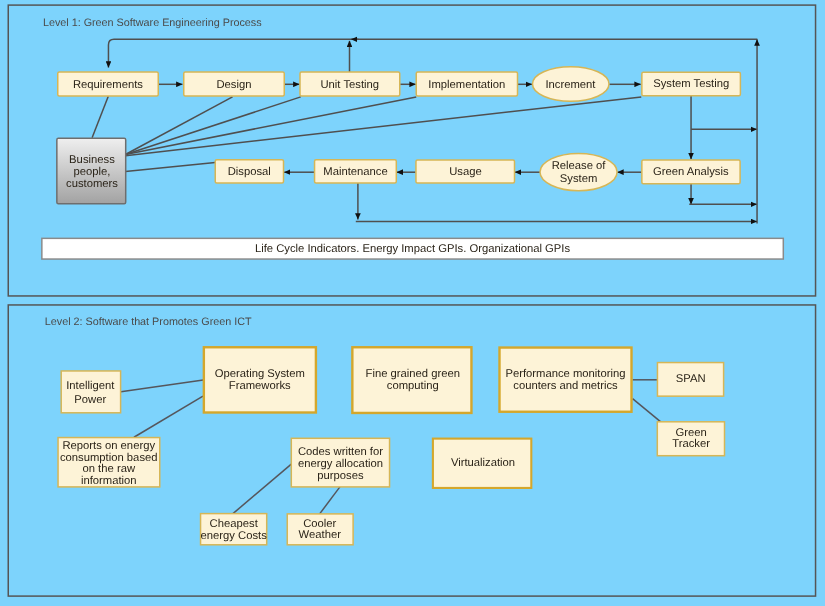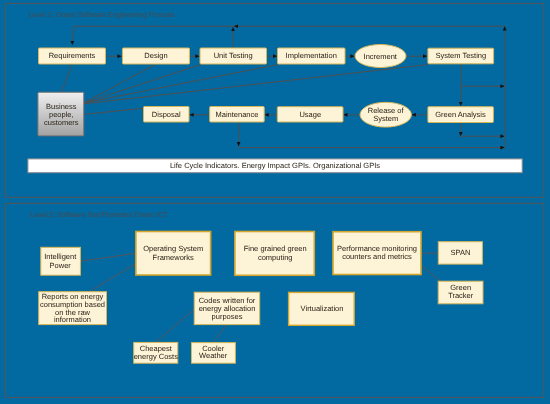--- a/index.html
+++ b/index.html
@@ -1,17 +1,17 @@
 <!DOCTYPE html>
 <html><head>
 <meta charset="utf-8">
 <style>
   html,body{margin:0;padding:0;background:#ffffff;}
   body{width:550px;height:404px;overflow:hidden;font-family:"Liberation Sans",sans-serif;}
-  #stage{position:relative;width:550px;height:404px;background:#0369a1;-webkit-font-smoothing:antialiased;text-rendering:geometricPrecision;}
+  #stage{position:relative;width:550px;height:404px;background:#7dd3fc;-webkit-font-smoothing:antialiased;text-rendering:geometricPrecision;}
   svg{display:block;position:absolute;top:0;left:0;}
   .nlabel{font-family:"Liberation Sans",sans-serif;font-size:7.5px;fill:#2a2318;text-anchor:middle;dominant-baseline:middle;}
   .ptitle{font-family:"Liberation Sans",sans-serif;font-size:7.2px;fill:#4a4a4a;}
 </style>
 </head>
 <body>
 
 <div id="stage">
 <svg width="550" height="404" viewBox="0 0 550 404">
   <defs>

